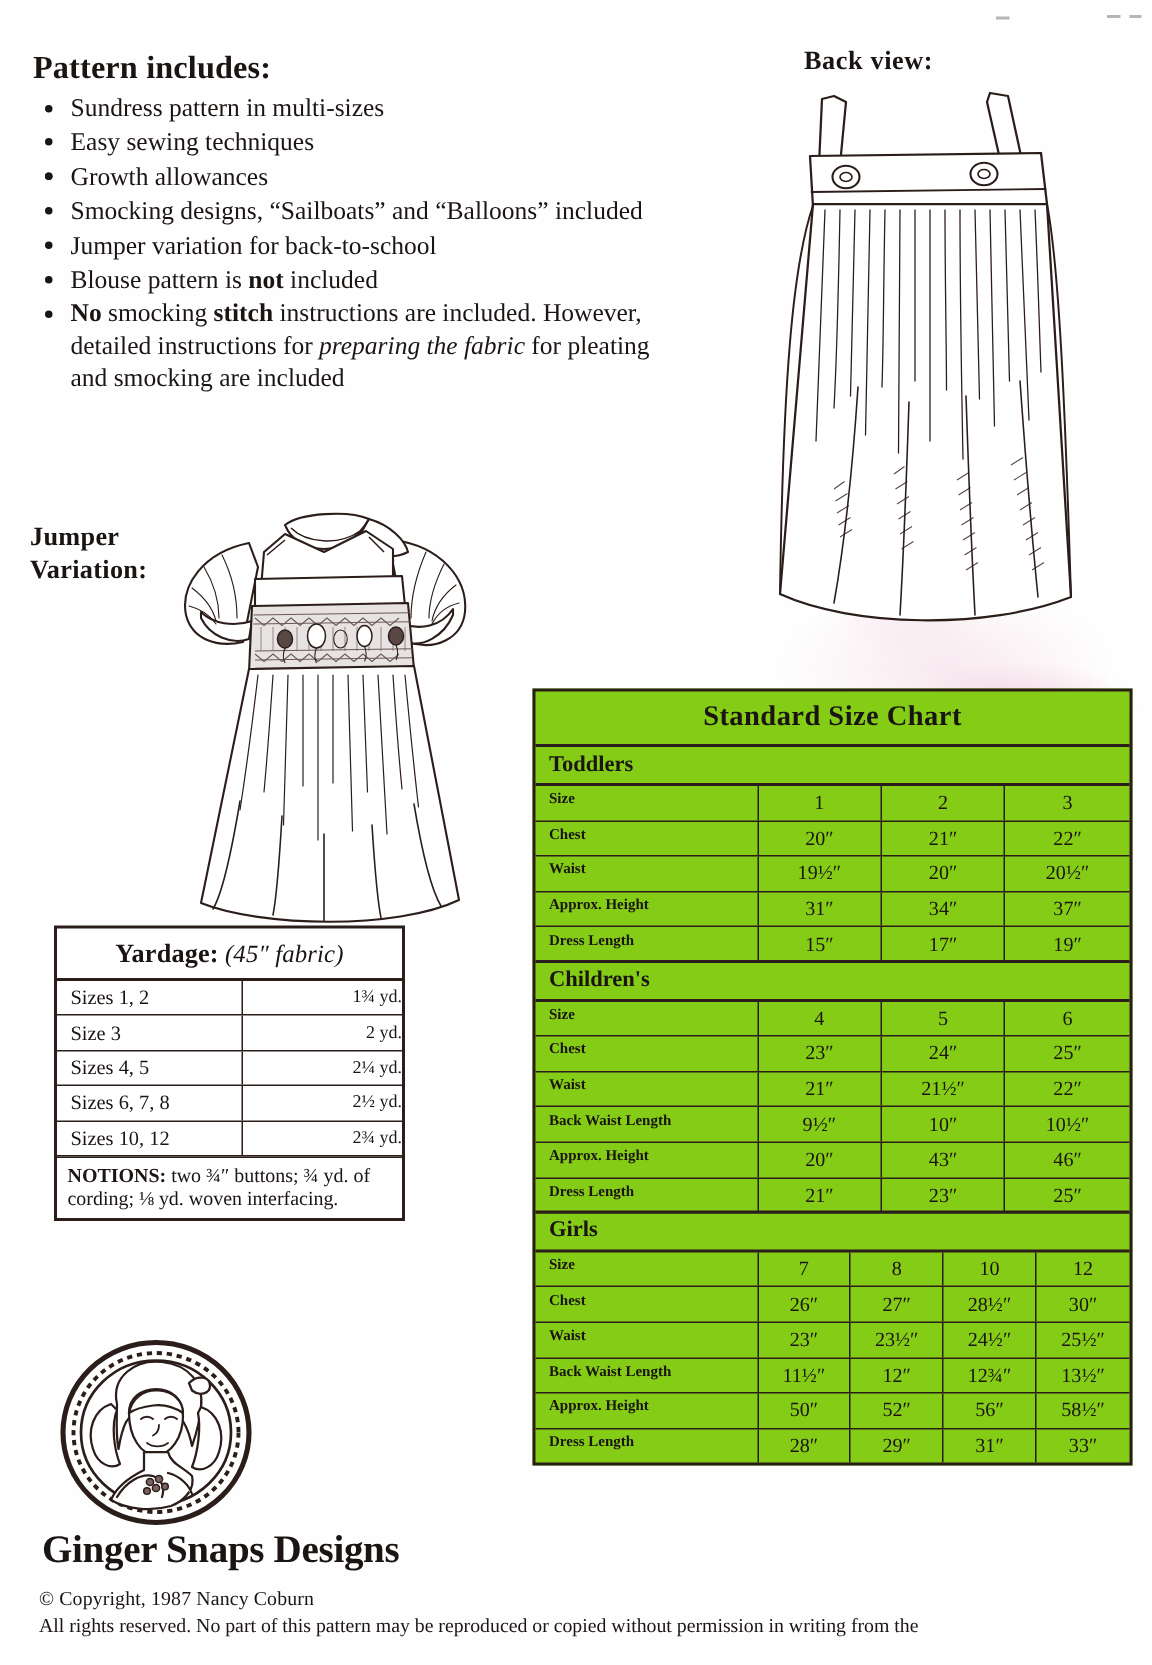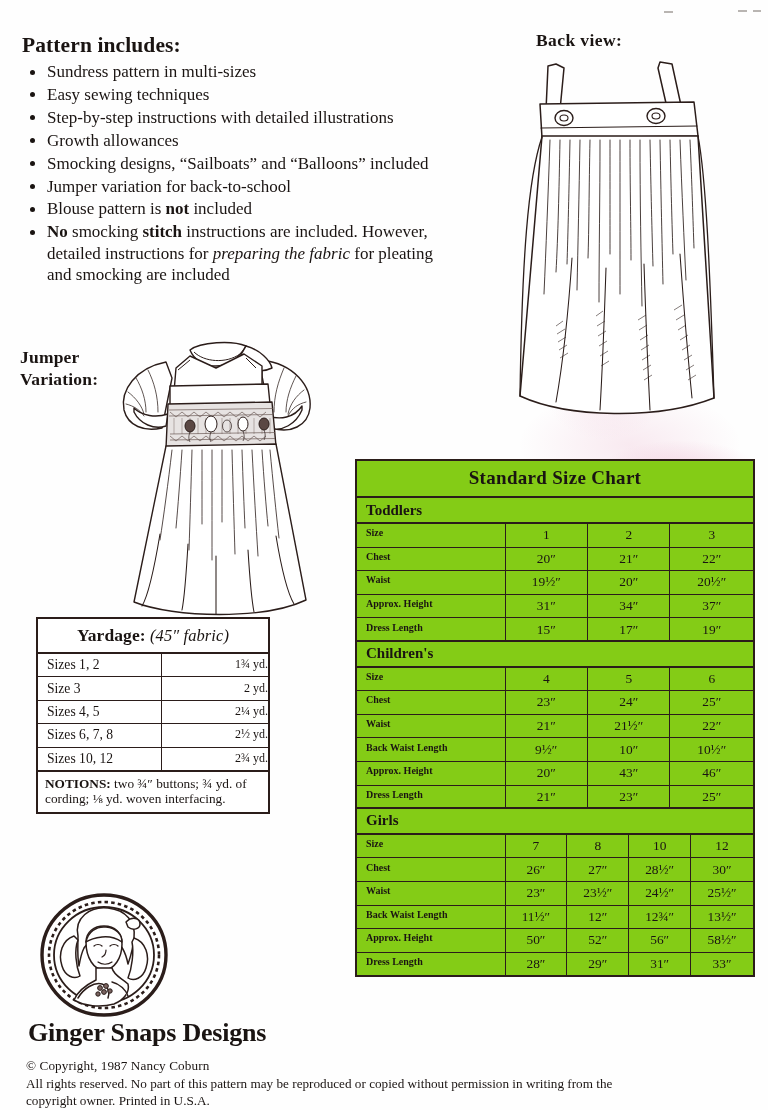--- a/index.html
+++ b/index.html
@@ -92,21 +92,20 @@
     <div class="bi">
       <span class="dot"></span>
       <span>Sundress pattern in multi-sizes</span>
     </div>
     <div class="bi">
       <span class="dot"></span>
       <span>Easy sewing techniques</span>
     </div>
     <div class="bi">
       <span class="dot"></span>
-      <span>Step-by-step instructions with detailed illustrations</span>
     </div>
     <div class="bi">
       <span class="dot"></span>
       <span>Growth allowances</span>
     </div>
     <div class="bi">
       <span class="dot"></span>
       <span>Smocking designs, “Sailboats” and “Balloons” included</span>
     </div>
     <div class="bi">
@@ -445,16 +444,15 @@
         <circle cx="76" cy="99" r="2.2"></circle>
       <circle cx="64" cy="102" r="2.2"></circle>
     </g>
   </svg>
 
   <div class="wordmark">Ginger Snaps Designs</div>
 
   <div class="copy">
     <div class="l1">© Copyright, 1987 Nancy Coburn</div>
     <div>All rights reserved. No part of this pattern may be reproduced or copied without permission in writing from the</div>
-    <div>copyright owner. Printed in U.S.A.</div>
   </div>
 
 </div>
 
 </body></html>

